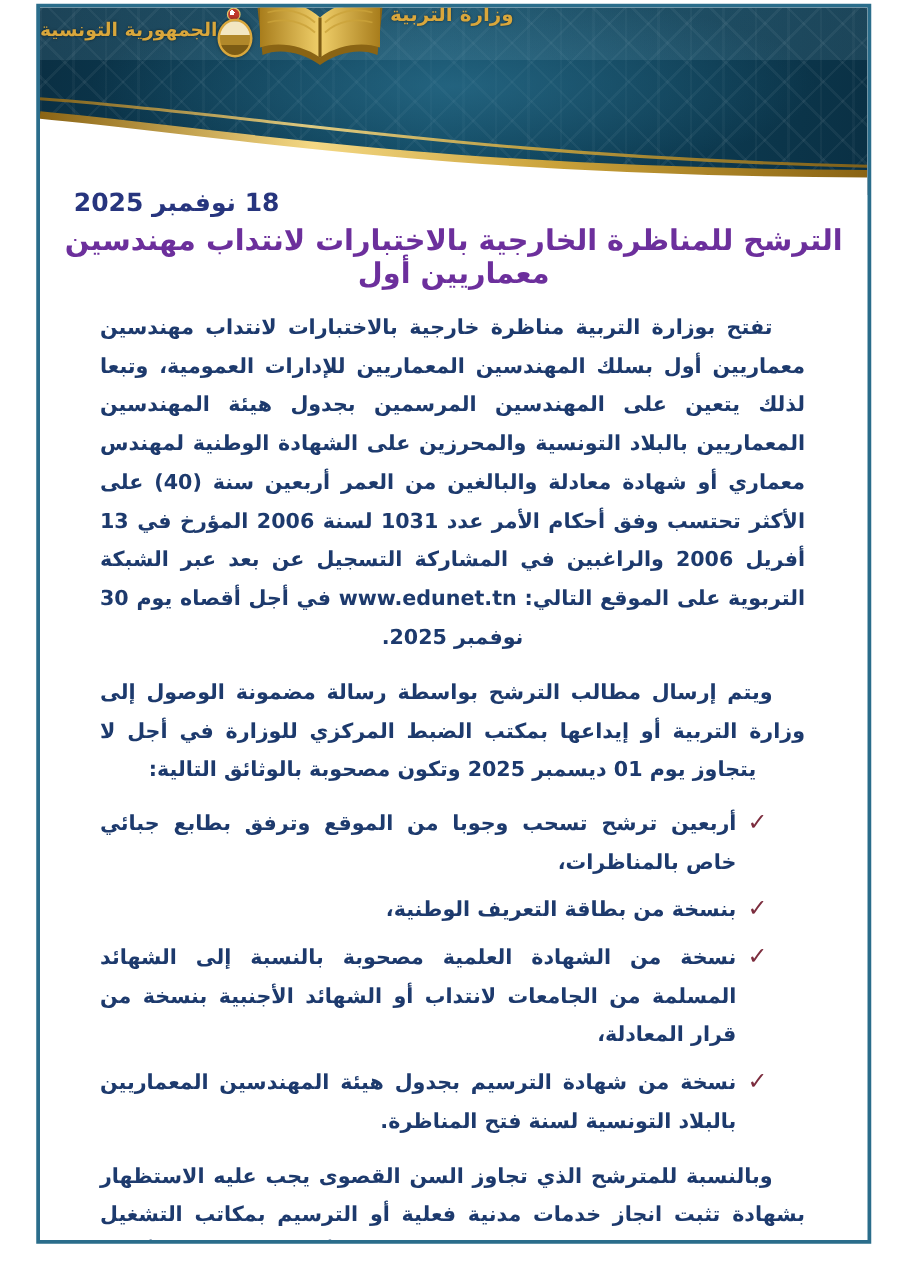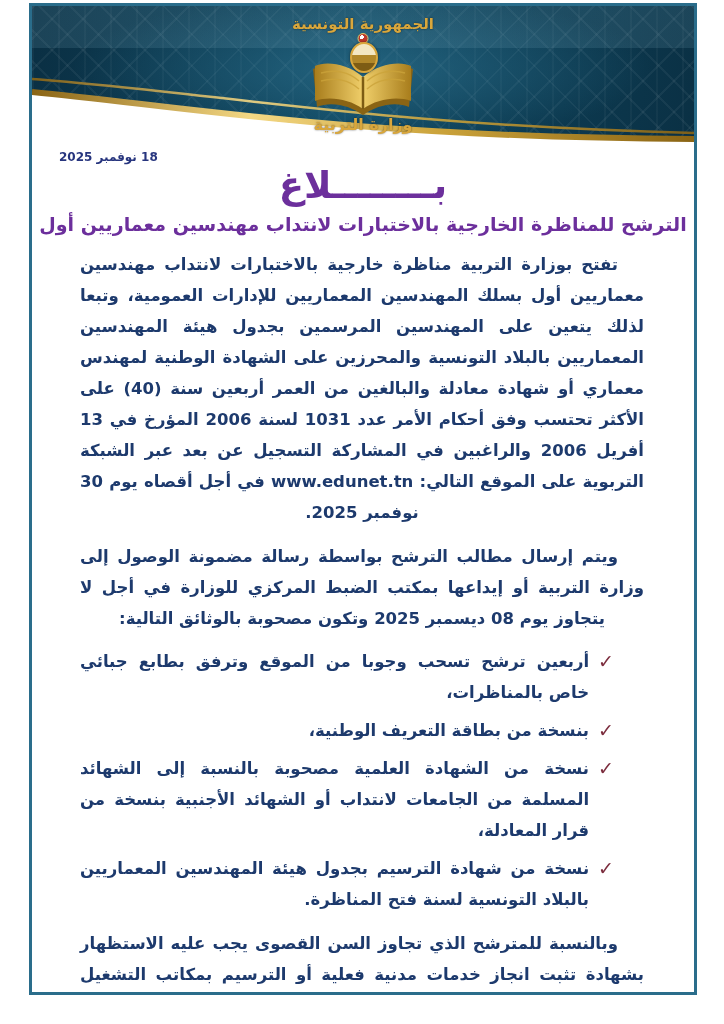--- a/index.html
+++ b/index.html
@@ -19,21 +19,21 @@
       linear-gradient(180deg, rgba(122,172,192,0.16) 0 42px, rgba(0,0,0,0) 42px),
       radial-gradient(ellipse at 50% 42%, rgba(52,122,152,0.55), rgba(10,45,62,0) 62%),
       repeating-linear-gradient(45deg, rgba(255,255,255,0.05) 0 2px, rgba(0,0,0,0) 2px 22px),
       repeating-linear-gradient(-45deg, rgba(255,255,255,0.05) 0 2px, rgba(0,0,0,0) 2px 22px),
       repeating-linear-gradient(90deg, rgba(255,255,255,0.035) 0 2px, rgba(0,0,0,0) 2px 26px),
       linear-gradient(100deg,#0a2f43,#0f4760 48%,#0a3044);
   }
   .swoosh{position:absolute;left:0;bottom:0;width:100%;height:150px;}
   .logo-stack{
     position:absolute;left:0;top:0;width:100%;height:100%;
-    display:flex;flex-direction:column;align-items:center;
+    display:flex;flex-direction:row;
   }
   .republic-cal{
     margin-top:9px;color:#d9a73c;font-size:15px;font-weight:bold;
     text-shadow:0 0 2px rgba(0,0,0,.6);letter-spacing:1px;
   }
   .emblem{position:relative;margin-top:2px;width:26px;height:34px;z-index:2;}
   .emblem .dot{
     position:absolute;left:50%;top:-2px;transform:translateX(-50%);
     width:9px;height:9px;border-radius:50%;
     background:radial-gradient(circle at 35% 35%, #ffffff 0 2px, #c0392b 2px);
@@ -46,28 +46,28 @@
     box-shadow:0 0 3px rgba(0,0,0,.5);
   }
   .book{margin-top:-10px;z-index:1;}
   .ministry-cal{
     margin-top:-4px;color:#d9a73c;font-size:16px;font-weight:bold;
     text-shadow:0 0 2px rgba(0,0,0,.55);letter-spacing:1px;z-index:3;
   }
   
   .date-line{
     direction:rtl;text-align:left;padding:0 0 0 27px;margin-top:-6px;
-    color:#27357e;font-weight:bold;font-size:12px;position:relative;z-index:4;
+    color:#27357e;font-weight:bold;font-size:20px;position:relative;z-index:4;
   }
   .doc-title{
     text-align:center;color:#6c2f9c;font-weight:bold;font-size:37px;
     line-height:1.1;margin-top:2px;direction:rtl;
   }
   .doc-subtitle{
-    text-align:center;color:#6c2f9c;font-weight:bold;font-size:19px;
+    text-align:center;color:#6c2f9c;font-weight:bold;font-size:23px;
     margin-top:6px;direction:rtl;
   }
   
   .body-text{
     direction:rtl;padding:0 50px 0 48px;color:#1d3a6d;font-weight:bold;
     font-size:16.5px;line-height:31px;
   }
   .body-text p{
     margin:0;text-align:justify;text-align-last:center;text-indent:26px;
   }
@@ -134,27 +134,26 @@
         <path d="M14,14 C28,10 42,13 52,22 M14,22 C28,18 42,21 52,30" stroke="#caa23a" stroke-width="1.4" fill="none" opacity=".8"></path>
         <path d="M98,14 C84,10 70,13 60,22 M98,22 C84,18 70,21 60,30" stroke="#caa23a" stroke-width="1.4" fill="none" opacity=".8"></path>
       </svg>
 
       <div class="ministry-cal">وزارة التربية</div>
     </div>
   </div>
 
   <div class="date-line">18 نوفمبر 2025</div>
 
-  <div class="doc-title">بــــــــلاغ</div>
   <div class="doc-subtitle">الترشح للمناظرة الخارجية بالاختبارات لانتداب مهندسين معماريين أول</div>
 
   <div class="body-text">
     <p class="p1">تفتح بوزارة التربية مناظرة خارجية بالاختبارات لانتداب مهندسين معماريين أول بسلك المهندسين المعماريين للإدارات العمومية، وتبعا لذلك يتعين على المهندسين المرسمين بجدول هيئة المهندسين المعماريين بالبلاد التونسية والمحرزين على الشهادة الوطنية لمهندس معماري أو شهادة معادلة والبالغين من العمر أربعين سنة (40) على الأكثر تحتسب وفق أحكام الأمر عدد 1031 لسنة 2006 المؤرخ في 13 أفريل 2006 والراغبين في المشاركة التسجيل عن بعد عبر الشبكة التربوية على الموقع التالي: www.edunet.tn في أجل أقصاه يوم 30 نوفمبر 2025.</p>
 
-    <p class="p2">ويتم إرسال مطالب الترشح بواسطة رسالة مضمونة الوصول إلى وزارة التربية أو إيداعها بمكتب الضبط المركزي للوزارة في أجل لا يتجاوز يوم 08 ديسمبر 2025 وتكون مصحوبة بالوثائق التالية:</p>
+    <p class="p2">ويتم إرسال مطالب الترشح بواسطة رسالة مضمونة الوصول إلى وزارة التربية أو إيداعها بمكتب الضبط المركزي للوزارة في أجل لا يتجاوز يوم 01 ديسمبر 2025 وتكون مصحوبة بالوثائق التالية:</p>
 
     <ul class="checklist">
       <li>
         <span class="check">✓</span>
         <span class="li-text">أربعين ترشح تسحب وجوبا من الموقع وترفق بطابع جبائي خاص بالمناظرات،</span>
       </li>
       <li>
         <span class="check">✓</span>
         <span class="li-text">بنسخة من بطاقة التعريف الوطنية،</span>
       </li>

